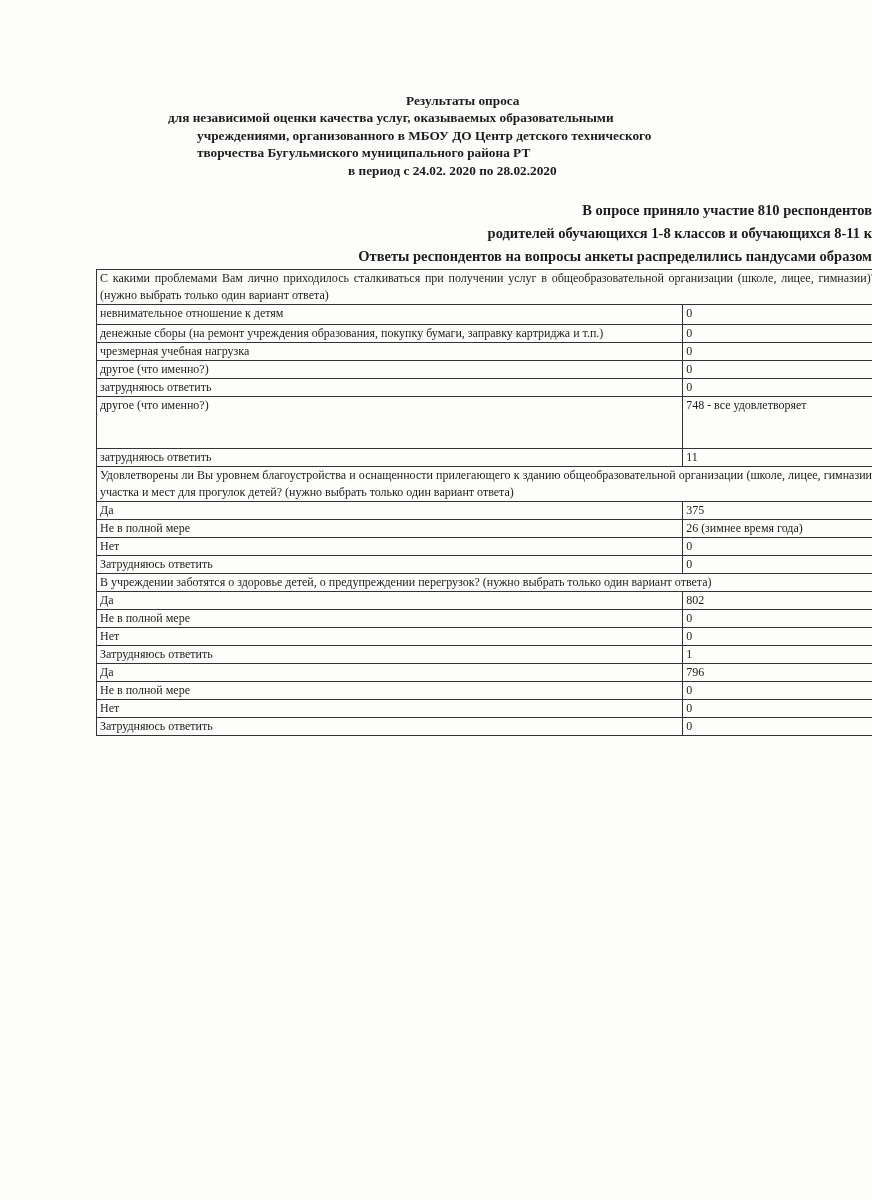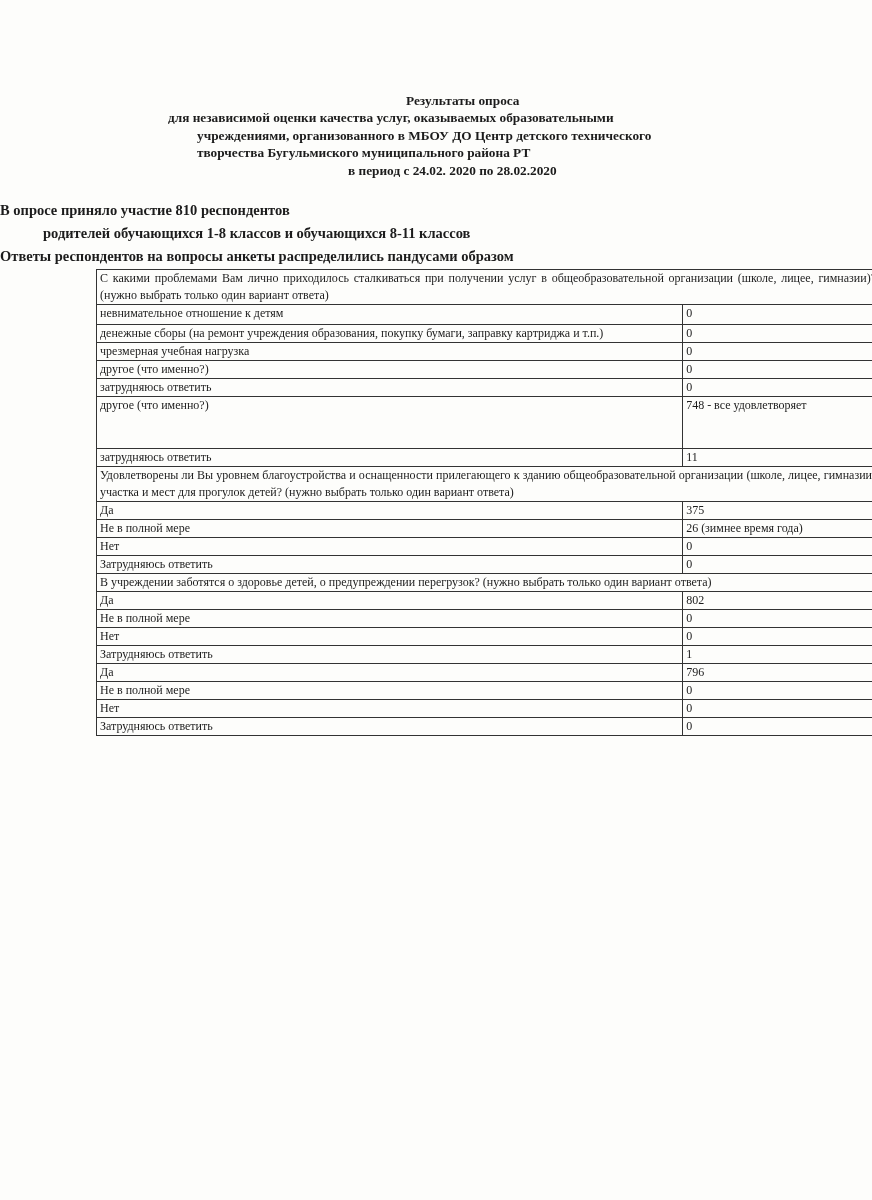--- a/index.html
+++ b/index.html
@@ -10,21 +10,21 @@
       font-family: "Liberation Serif", "DejaVu Serif", serif;
       color: #1c1c1c;
       overflow: hidden;
     }
     .header {
       position: absolute; left: 0; top: 92px; width: 872px;
       font-weight: bold; font-size: 13.3px; line-height: 17px;
     }
     .header .l { position: absolute; white-space: nowrap; }
     .sub {
-      position: absolute; left: 0; width: 872px; text-align: left;
+      position: absolute; left: 0; width: 872px; text-align: right;
       font-weight: bold; font-size: 14.5px; white-space: nowrap;
     }
     table.survey {
       position: absolute; left: 96px; top: 269px; width: 784px;
       border-collapse: collapse;
       font-size: 12px; line-height: 17px;
     }
     table.survey td {
       border: 1px solid #333; padding: 0 3px; vertical-align: top;
     }

